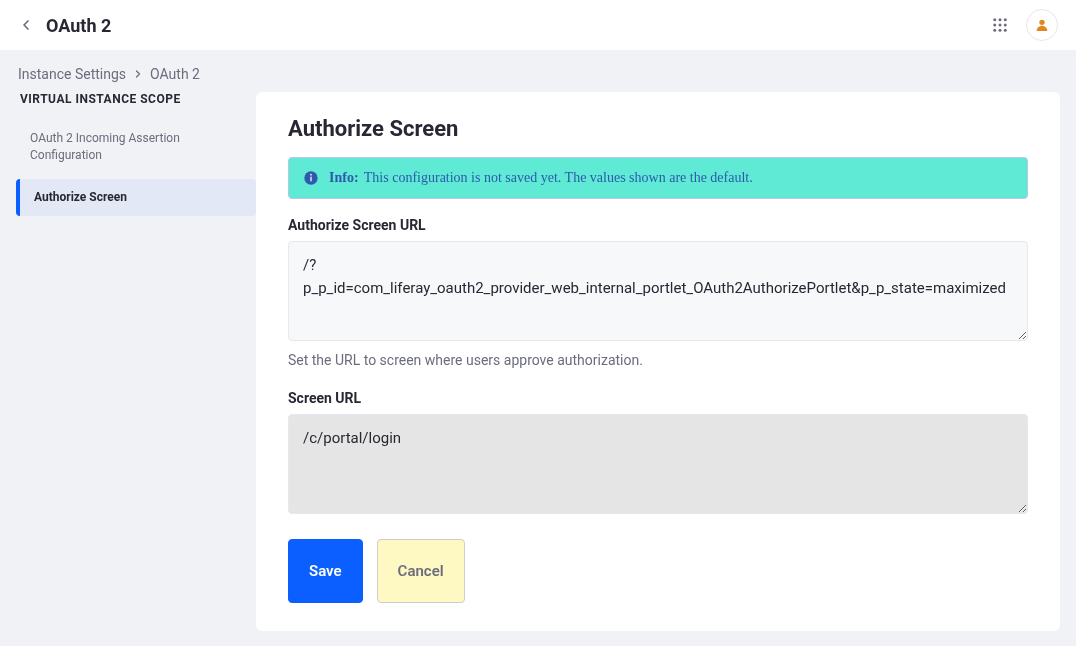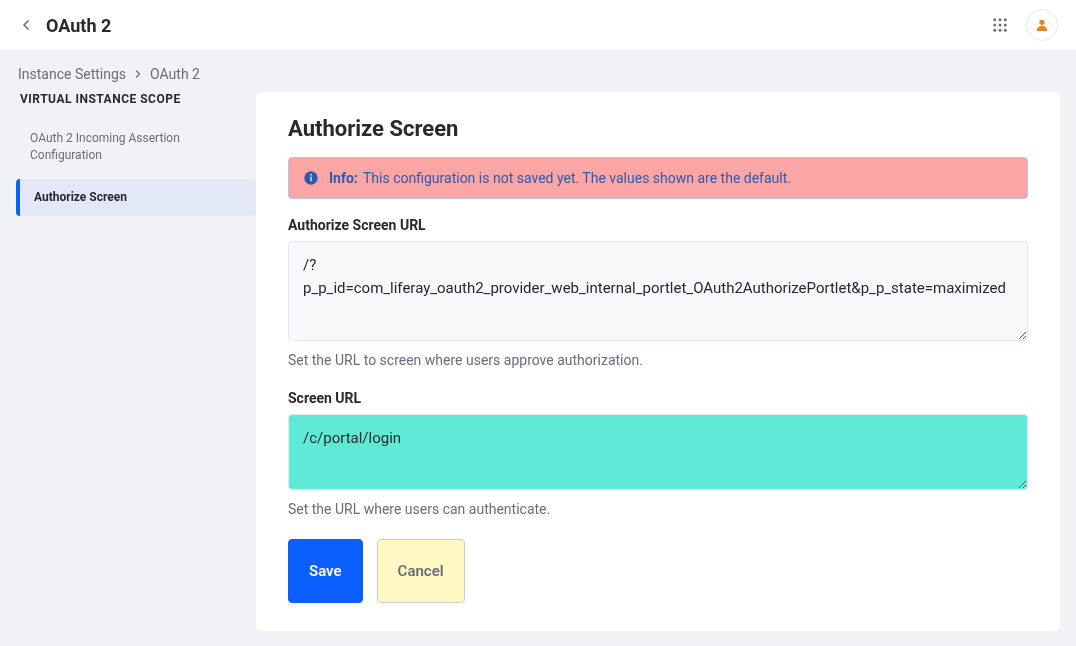--- a/index.html
+++ b/index.html
@@ -112,27 +112,28 @@
     .panel-title {
       font-size: 22px;
       font-weight: 700;
       color: #272833;
       margin-bottom: 16px;
     }
     .alert {
       display: flex;
       align-items: center;
       gap: 10px;
-      background: #fca5a5;
+      background: #5eead4;
       border: 1px solid #b5c7e8;
       border-radius: 4px;
       padding: 12px 14px;
       margin-bottom: 18px;
       color: #2e5aac;
       font-size: 14px;
+      font-family: Liberation Serif, serif;
     }
     .alert .info-icon { flex-shrink: 0; display: flex; }
     .alert .prefix { font-weight: 700; margin-right: 2px; }
 
     .form-group { margin-bottom: 22px; }
     .form-label {
       display: block;
       font-size: 14px;
       font-weight: 700;
       color: #272833;
@@ -144,21 +145,21 @@
       background: #f7f8f9;
       border-radius: 4px;
       padding: 12px 14px;
       font-size: 15px;
       font-family: inherit;
       color: #272833;
       resize: vertical;
       line-height: 1.55;
     }
     .form-textarea.ta1 { height: 100px; }
-    .form-textarea.ta2 { height: 76px; background: #5eead4; }
+    .form-textarea.ta2 { height: 100px; background: #e5e5e5; }
     .form-help {
       font-size: 14px;
       color: #6b6c7e;
       margin-top: 8px;
     }
     .actions { display: flex; gap: 14px; margin-top: 8px; }
     .btn {
       font-size: 15px;
       font-weight: 600;
       padding: 22px 20px;
@@ -249,21 +250,20 @@
 
       <div class="form-group">
         <label class="form-label">Authorize Screen URL</label>
         <textarea class="form-textarea ta1" style="">/?p_p_id=com_liferay_oauth2_provider_web_internal_portlet_OAuth2AuthorizePortlet&amp;p_p_state=maximized</textarea>
         <div class="form-help">Set the URL to screen where users approve authorization.</div>
       </div>
 
       <div class="form-group">
         <label class="form-label">Screen URL</label>
         <textarea class="form-textarea ta2" style="">/c/portal/login</textarea>
-        <div class="form-help">Set the URL where users can authenticate.</div>
       </div>
 
       <div class="actions">
         <button class="btn btn-primary">Save</button>
         <button class="btn btn-secondary">Cancel</button>
       </div>
     </div>
   </div>
 </div>
 

